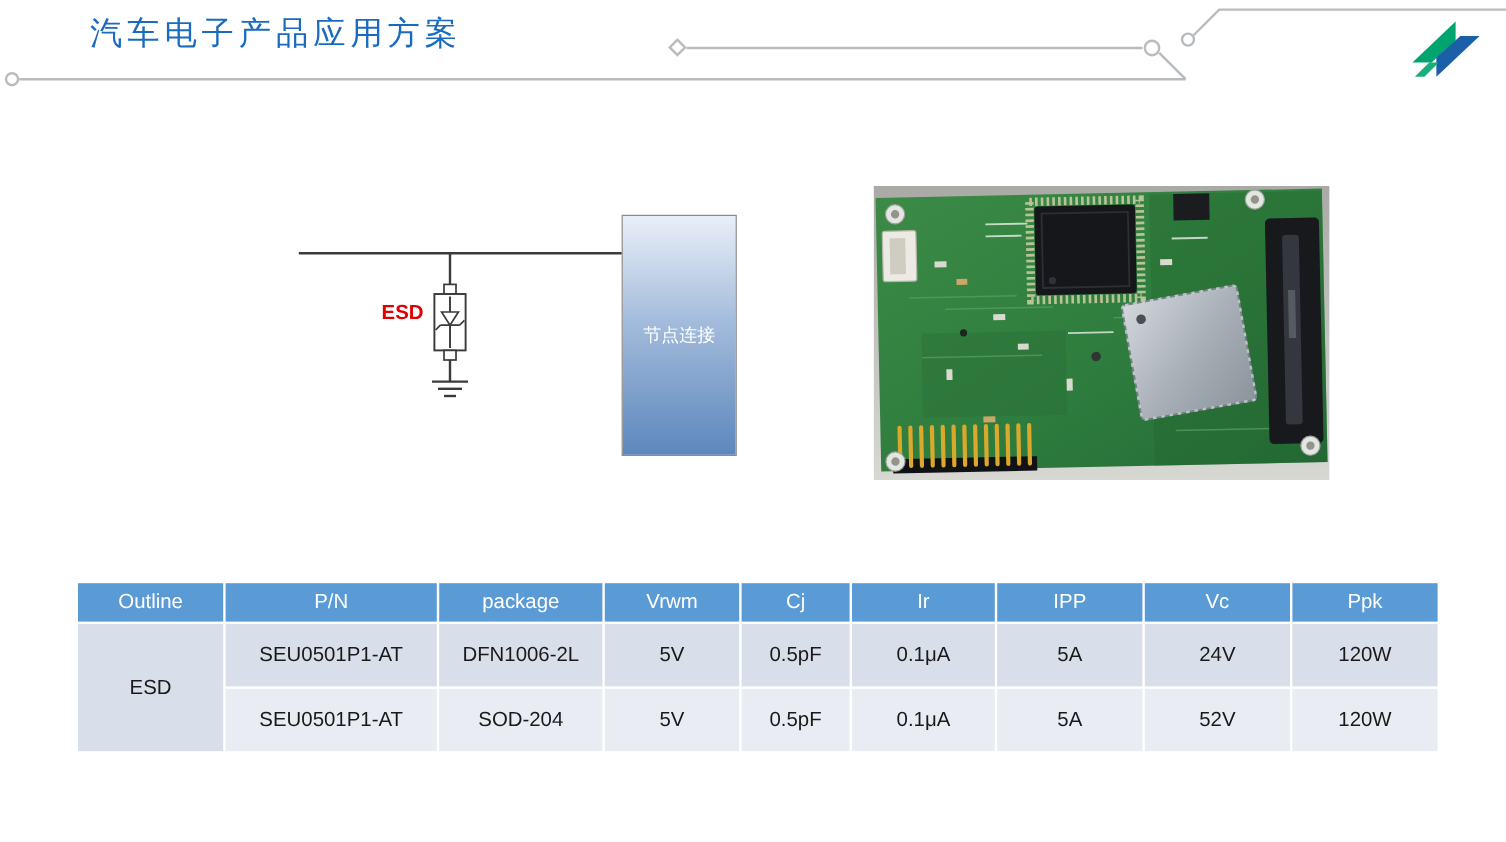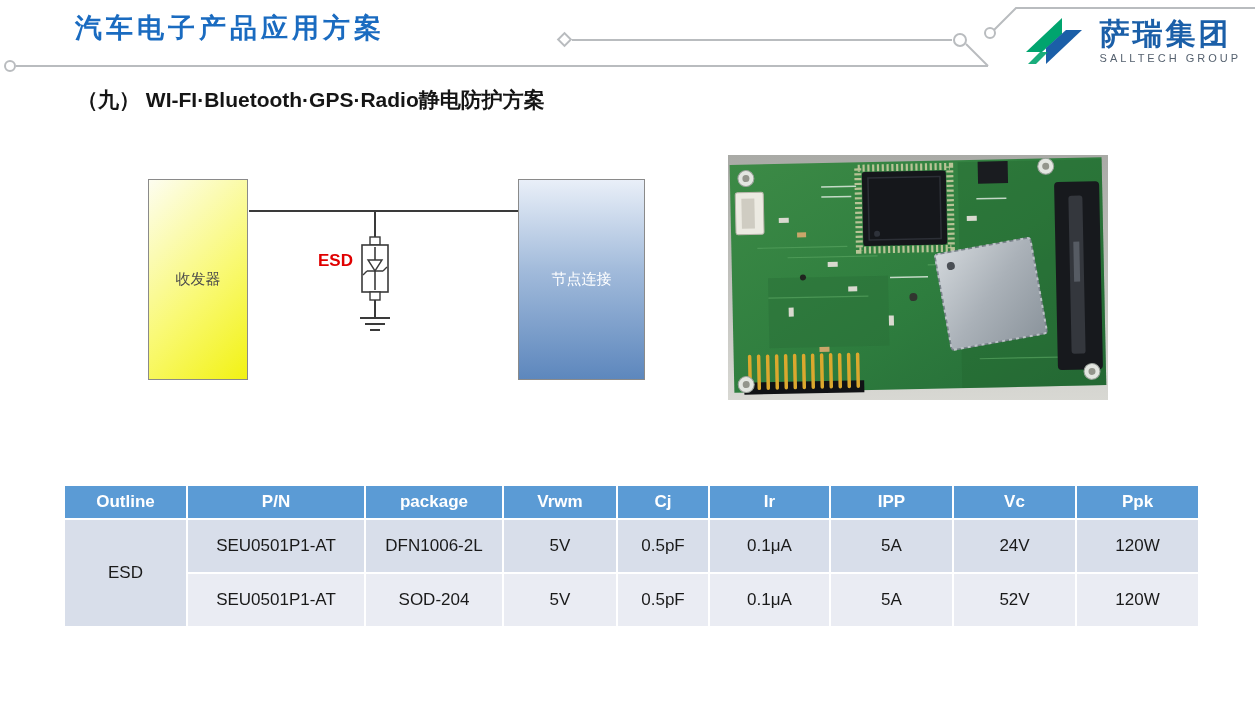--- a/index.html
+++ b/index.html
@@ -5,21 +5,21 @@
   * { margin:0; padding:0; box-sizing:border-box; }
   html,body { background:#ffffff; }
   .slide {
     position:relative; width:1255px; height:702px; background:#ffffff;
     font-family:"Liberation Sans","DejaVu Sans",sans-serif; overflow:hidden;
   }
 
   
   .header-title {
     position:absolute; left:75px; top:10px;
-    font-size:27px; font-weight:bold; letter-spacing:4px;
+    font-size:27px; font-weight:normal; letter-spacing:4px;
     color:var(--title-blue,#1a6bc0); white-space:nowrap;
   }
   .header-deco { position:absolute; left:0; top:0; pointer-events:none; }
 
   .logo { position:absolute; right:14px; top:12px; display:flex; align-items:center; gap:10px; }
   .logo-mark { display:block; }
   .logo-green { fill:var(--logo-green,#00a46e); }
   .logo-blue  { fill:var(--logo-blue,#1b5fa8); }
   .logo-text { display:flex; flex-direction:column; align-items:flex-start; }
   .logo-name { font-size:30px; font-weight:bold; letter-spacing:3px; line-height:1.05; color:var(--logo-blue,#1b5fa8); white-space:nowrap; }
@@ -32,21 +32,21 @@
 
   
   .transceiver-box {
     position:absolute; left:148px; top:179px; width:100px; height:201px;
     border:1px solid #8a8a8a;
     background:linear-gradient(135deg,#fdfdf0 0%,#f9f975 55%,#f2f214 100%);
     display:flex; align-items:center; justify-content:center;
     font-size:15px; color:#4c4c4c;
   }
   .node-box {
-    position:absolute; left:518px; top:179px; width:127px; height:201px;
+    position:absolute; left:518px; top:179px; width:96px; height:201px;
     border:1px solid #8a8a8a;
     background:linear-gradient(180deg,#e9eff8 0%,#a2bbdb 45%,#5d87bd 100%);
     display:flex; align-items:center; justify-content:center;
     font-size:15px; color:#ffffff;
   }
   .esd-label {
     position:absolute; left:318px; top:251px;
     font-size:17px; font-weight:bold; color:var(--esd-red,#e00000);
   }
   .circuit-layer { position:absolute; left:0; top:0; pointer-events:none; }
@@ -55,21 +55,21 @@
   .pcb-photo { position:absolute; left:728px; top:155px; }
 
   
   .spec-table {
     position:absolute; left:63px; top:484px; width:1135px;
     border-collapse:collapse; table-layout:fixed;
     font-size:17px; text-align:center; color:#1a1a1a;
   }
   .spec-table th {
     background:var(--table-header,#5b9bd5); color:#ffffff;
-    font-weight:bold; height:34px; border:2px solid #ffffff;
+    font-weight:normal; height:34px; border:2px solid #ffffff;
   }
   .spec-table td { height:54px; border:2px solid #ffffff; }
   .spec-table tr.row-0 td { background:var(--row-odd,#d8deea); }
   .spec-table tr.row-1 td { background:var(--row-even,#eaecf3); }
   .spec-table td.outline-cell { background:var(--row-odd,#d8deea); }
 </style>
 </head>
 <body>
 
 <div class="slide">
@@ -88,31 +88,23 @@
   </svg>
 
   <div class="header-title">汽车电子产品应用方案</div>
 
   <div class="logo">
     <svg class="logo-mark" width="72" height="58" viewBox="0 0 72 58">
       <path class="logo-green" d="M8,40 L44,6 L44,22 L24,40 Z"></path>
       <path class="logo-blue" d="M64,18 L28,52 L28,36 L48,18 Z"></path>
       <path class="logo-green" d="M10,52 L22,40 L30,40 L18,52 Z" opacity="0.9"></path>
     </svg>
-    <div class="logo-text">
-      <span class="logo-name">萨瑞集团</span>
-      <span class="logo-tagline">SALLTECH GROUP</span>
-    </div>
   </div>
 
-  <div class="section-title">（九） WI-FI·Bluetooth·GPS·Radio静电防护方案</div>
-
-  <div class="transceiver-box">
-    <span>收发器</span>
-  </div>
+
   <div class="node-box">
     <span>节点连接</span>
   </div>
   <div class="esd-label">ESD</div>
 
   <svg class="circuit-layer" width="1255" height="702">
     <g stroke="#3a3a3a" stroke-width="2" fill="none">
       <path d="M249,211 H518"></path>
       <path d="M375,211 V239"></path>
       <path d="M375,297 V318"></path>

